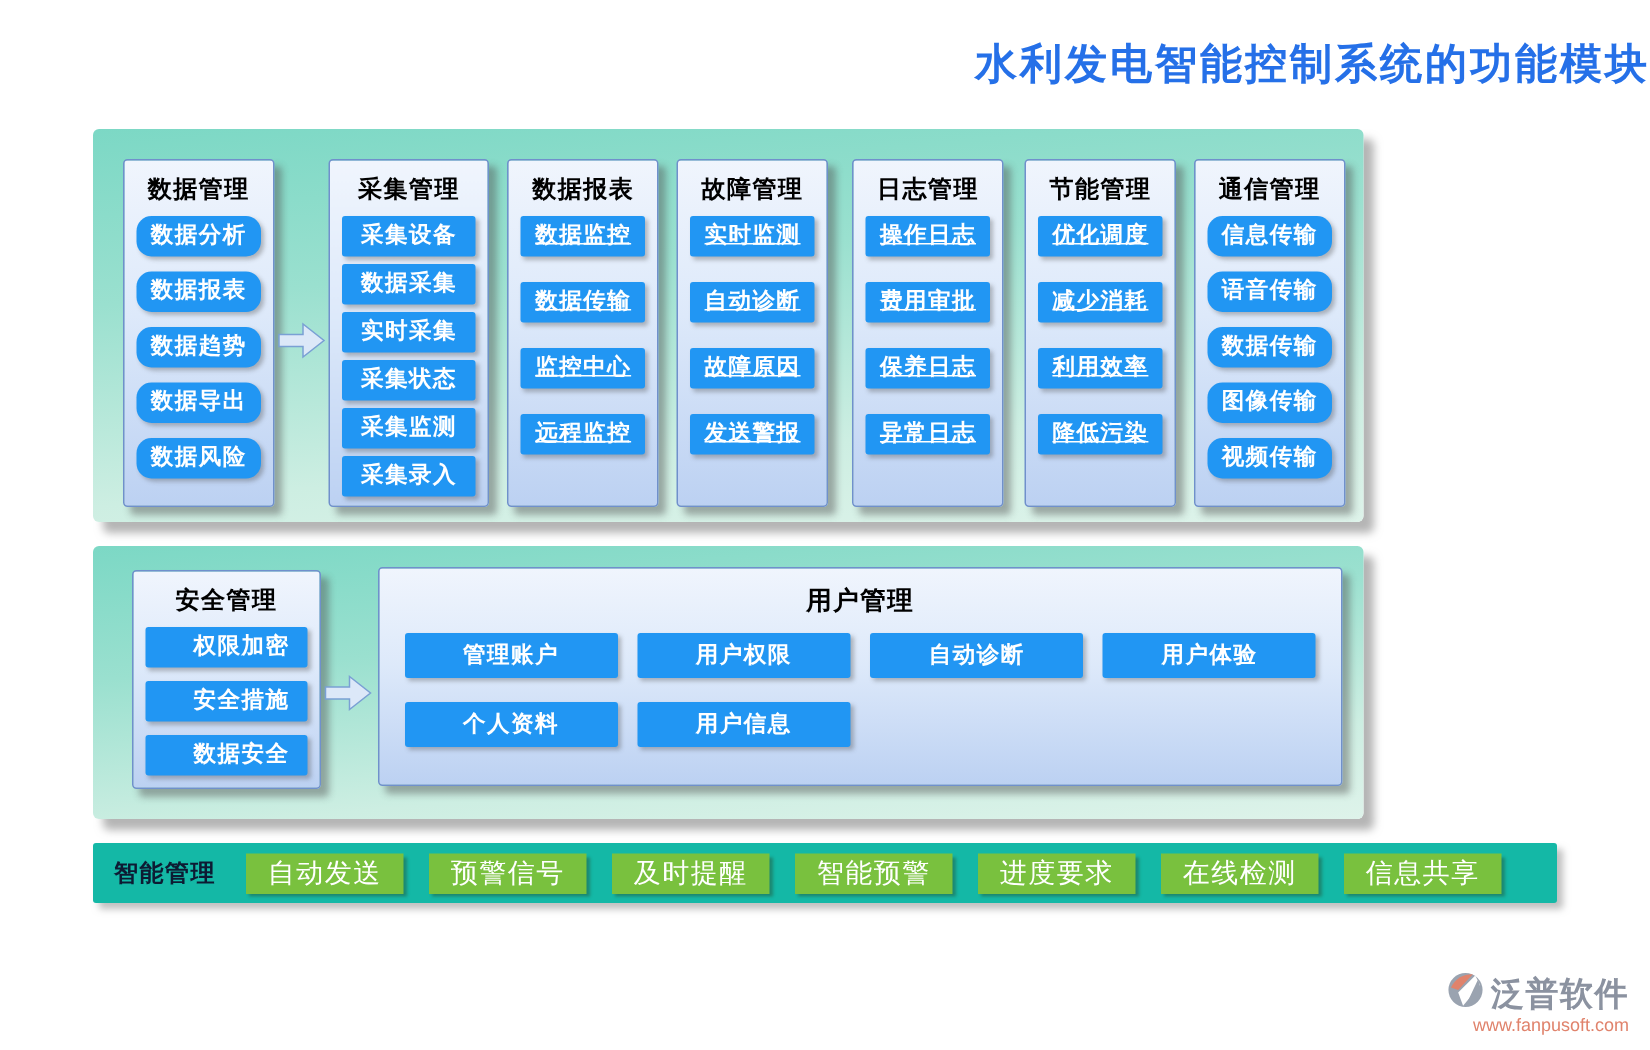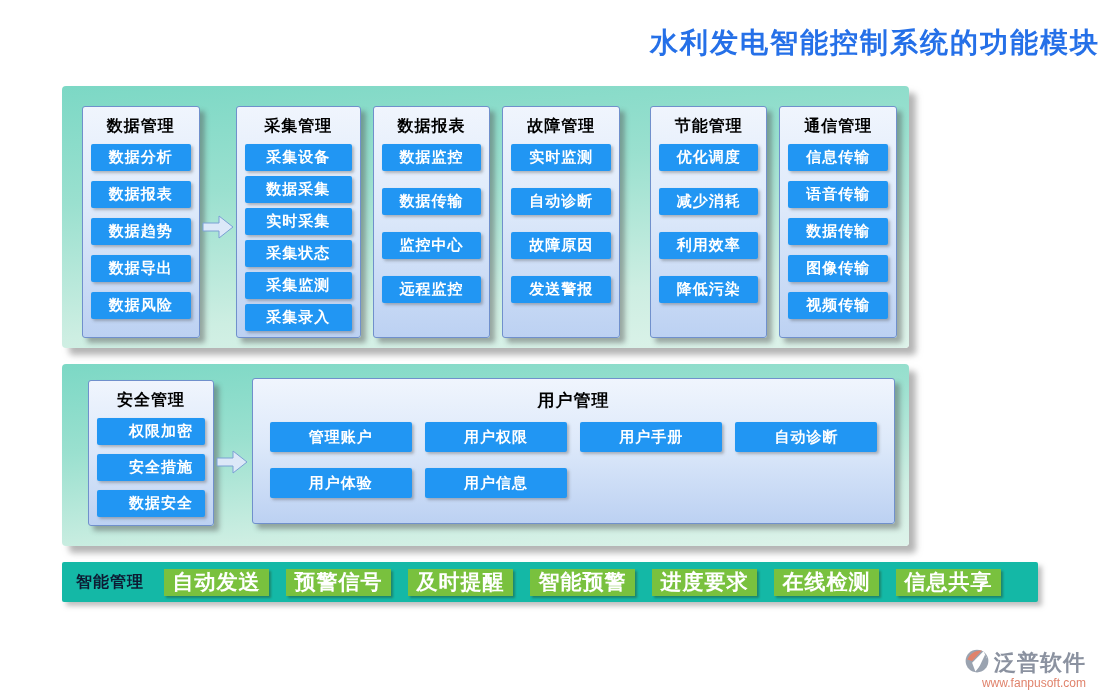--- a/index.html
+++ b/index.html
@@ -32,23 +32,23 @@
   .col-header {
     text-align:center; font-weight:bold; font-size:16px; color:#000;
     padding:2px 0 7px 0; flex:0 0 auto; letter-spacing:1px;
   }
   .btn {
     background:#2196f3; color:#ffffff; text-align:center;
     font-weight:bold; font-size:15px; line-height:27px; height:27px;
     border-radius:2px; box-shadow:2px 2px 3px rgba(70,70,70,0.35);
     letter-spacing:1px; flex:0 0 auto;
   }
-  .gap5 .btn { margin-bottom:10px; }
+  .gap5 .btn { margin-bottom:10px;border-radius:10px; }
   .gap6 .btn { margin-bottom:5px; }
-  .gap4 .btn { margin-bottom:17px; }
+  .gap4 .btn { margin-bottom:17px;text-decoration:underline; }
 
   .arrow-slot { width:36px; display:flex; align-items:center; justify-content:center; flex:0 0 auto; }
   .arrow-slot svg { display:block; }
 
   .sec-panel { width:126px; height:146px; margin-top:2px; }
   .sec-panel .btn { margin-bottom:9px;padding-left:20px; }
 
   .user-panel { flex:1; height:146px; margin-left:2px; padding:6px 10px; }
   .user-title { text-align:center; font-weight:bold; font-size:17px; color:#000; padding:4px 0 10px 0; letter-spacing:1px; }
   .user-grid {
@@ -58,21 +58,21 @@
   .user-grid .btn { height:30px; line-height:30px; margin:0; }
 
   .smart-bar {
     margin:16px 0 0 62px; width:976px; height:40px;
     background:#14b8a6; border-radius:2px;
     box-shadow:4px 4px 5px rgba(130,130,130,0.5);
     display:flex; align-items:center; padding:0 14px;
   }
   .smart-label { font-weight:bold; font-size:16px; color:#0d1b33; letter-spacing:1px; margin-right:20px; }
   .smart-btn {
-    background:#79c13e; color:#ffffff; font-weight:bold; font-size:21px;
+    background:#79c13e; color:#ffffff; font-weight:normal; font-size:18px;
     width:105px; height:27px; line-height:27px; text-align:center;
     margin-right:17px; box-shadow:2px 2px 2px rgba(40,60,30,0.4); letter-spacing:1px;
   }
   .smart-btn:last-child { margin-right:0; }
 
   .footer { position:absolute; right:14px; bottom:10px; text-align:right; }
   .footer-row { display:flex; align-items:center; justify-content:flex-end; }
   .brand-name { font-size:22px; font-weight:bold; color:#8b92a0; margin-left:4px; letter-spacing:1px; }
   .brand-url { font-size:12px; color:#e0836c; font-family:"Liberation Sans",sans-serif; margin-top:-2px; }
 </style>
@@ -123,20 +123,27 @@
   <div class="panel col gap4">
     <div class="col-header">故障管理</div>
     <div class="btn">实时监测</div>
     <div class="btn">自动诊断</div>
     <div class="btn">故障原因</div>
     <div class="btn">发送警报</div>
   </div>
 
   <div class="arrow-slot" style="width:16px;"></div>
 
+  <div class="panel col gap4">
+    <div class="col-header">日志管理</div>
+    <div class="btn">操作日志</div>
+    <div class="btn">费用审批</div>
+    <div class="btn">保养日志</div>
+    <div class="btn">异常日志</div>
+  </div>
 
   <div class="arrow-slot" style="width:14px;"></div>
 
   <div class="panel col gap4">
     <div class="col-header">节能管理</div>
     <div class="btn">优化调度</div>
     <div class="btn">减少消耗</div>
     <div class="btn">利用效率</div>
     <div class="btn">降低污染</div>
   </div>
@@ -167,23 +174,23 @@
     <svg width="32" height="26" viewBox="0 0 32 26">
       <polygon points="1,9 17,9 17,2 31,13 17,24 17,17 1,17" fill="#dce8f8" stroke="#7aa0d4" stroke-width="1"></polygon>
     </svg>
   </div>
 
   <div class="panel user-panel">
     <div class="user-title">用户管理</div>
     <div class="user-grid">
       <div class="btn">管理账户</div>
       <div class="btn">用户权限</div>
-      <div class="btn">用户手册</div>
       <div class="btn">自动诊断</div>
       <div class="btn">用户体验</div>
+      <div class="btn">个人资料</div>
       <div class="btn">用户信息</div>
     </div>
   </div>
 
 </div>
 
 <div class="smart-bar">
   <div class="smart-label">智能管理</div>
   <div class="smart-btn">自动发送</div>
   <div class="smart-btn">预警信号</div>

